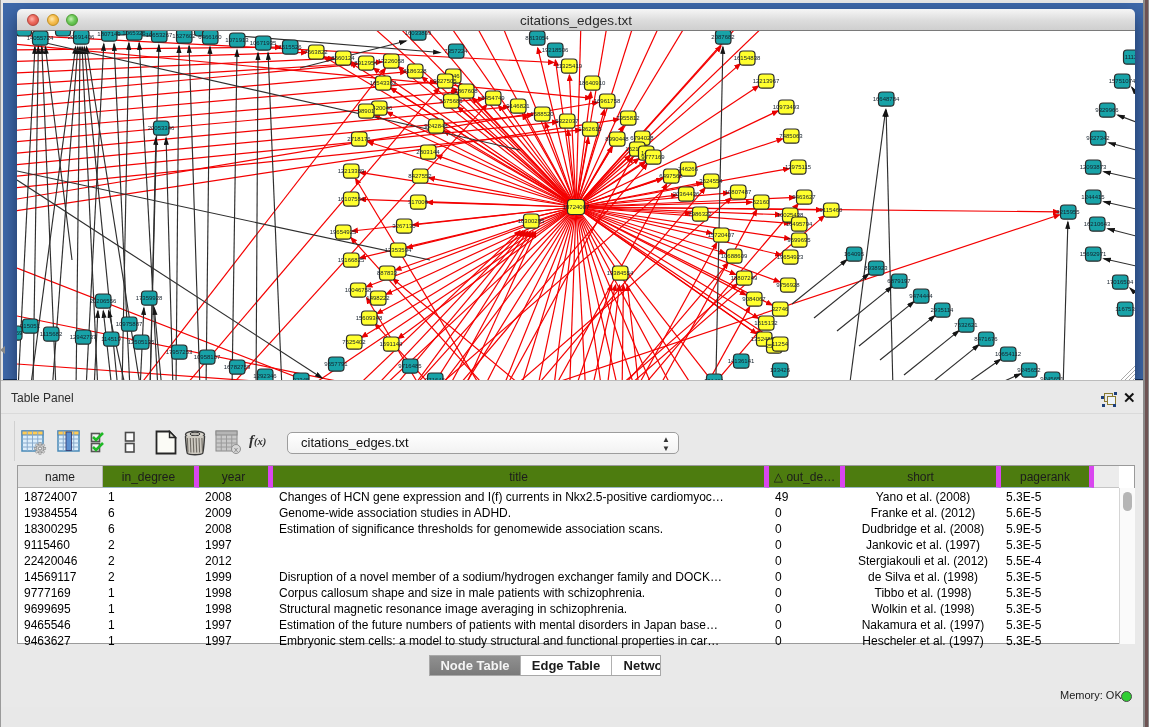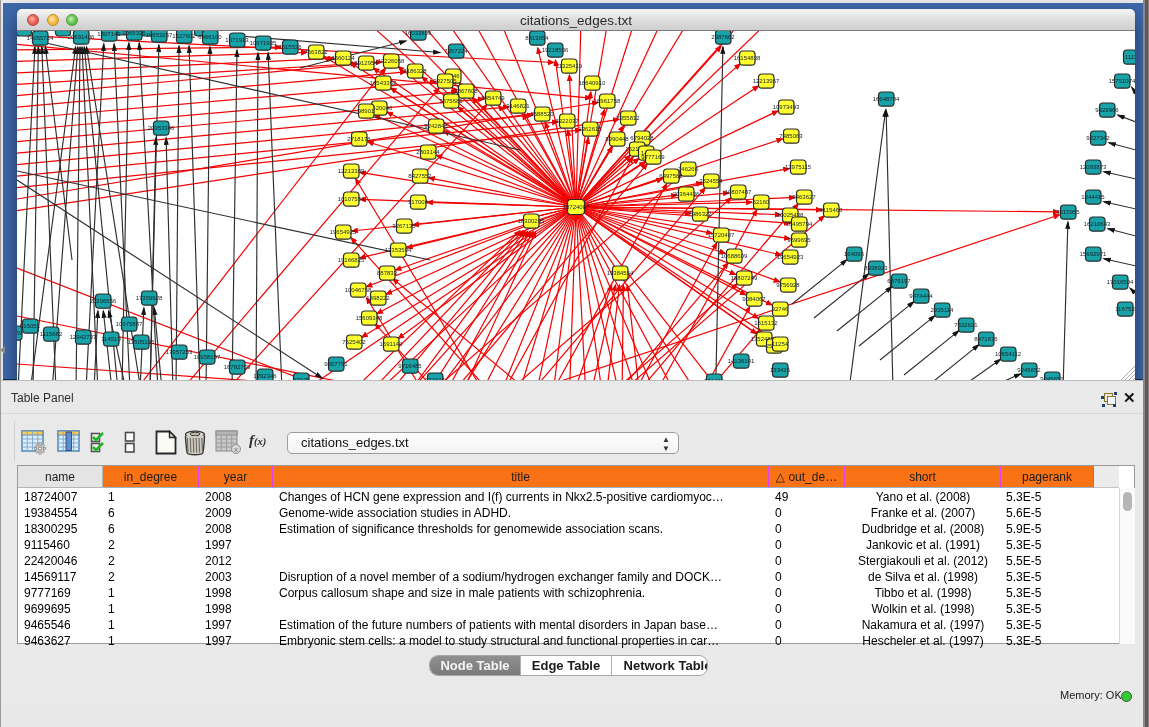--- a/index.html
+++ b/index.html
@@ -24,27 +24,27 @@
 
 #panel{position:absolute;left:0;top:380px;width:1146px;height:327px;background:#e9e9e9;border-top:1px solid #bcbcbc}
 #paneltitle{position:absolute;left:11px;top:10px;font-size:12px;color:#2d2d2d}
 #pfloat{position:absolute;left:1101px;top:11px;width:15px;height:14px}
 #pclose{position:absolute;left:1123px;top:8px;font-size:15px;font-weight:bold;color:#111}
 #toolbar{position:absolute;left:14px;top:40px;width:1121px;height:40px;border-left:1px solid #d0d0d0}
 #combo{position:absolute;left:287px;top:51px;width:392px;height:22px;background:linear-gradient(#fff,#f2f2f2);border:1px solid #9d9d9d;border-radius:5px;font-size:13px;color:#111;line-height:20px;padding-left:13px}
 #comboarr{position:absolute;left:659px;top:51px;width:14px;height:22px;font-size:8px;color:#333;text-align:center;line-height:9px;padding-top:3px}
 
 #tbl{position:absolute;left:17px;top:84px;width:1118px;height:179px;background:#fff;border:1px solid #9a9a9a;border-top:1px solid #9a9a9a}
-.hc{position:absolute;top:0;height:22px;background:#f97316;border-right:1px solid #d946ef;font-size:12px;color:#1c1c1c;text-align:center;line-height:22px;border-bottom:1px solid #9ab6c6}
+.hc{position:absolute;top:0;height:22px;background:#4d7c0f;border-right:5px solid #d946ef;font-size:12px;color:#1c1c1c;text-align:center;line-height:22px;border-bottom:1px solid #9ab6c6}
 .row{position:absolute;left:0;width:1101px;height:16px;font-size:12px;color:#000;white-space:nowrap}
 .c{position:absolute;top:0;height:16px;line-height:16px;overflow:hidden}
 #vsb{position:absolute;left:1101px;top:22px;width:16px;height:156px;background:#fafafa;border-left:1px solid #d5d5d5}
 #vsbthumb{position:absolute;left:3px;top:4px;width:9px;height:19px;border-radius:5px;background:#b5b5b5}
 
-#tabs{position:absolute;left:429px;top:274px;width:279px;height:21px;border:1px solid #a8a8a8;border-radius:9px;background:#fff;overflow:hidden}
+#tabs{position:absolute;left:429px;top:274px;width:232px;height:21px;border:1px solid #a8a8a8;border-radius:0;background:#fff;overflow:hidden}
 .tab{position:absolute;top:0;height:21px;font-size:13px;font-weight:bold;text-align:center;line-height:20px;color:#1a1a1a}
 #tab1{left:0;width:90px;background:linear-gradient(#909090,#787878);color:#f5f5f5}
 #tab2{left:90px;width:91px;border-left:1px solid #b0b0b0}
 #tab3{left:181px;width:112px;border-left:1px solid #b0b0b0}
 #mem{position:absolute;left:1060px;top:308px;font-size:11px;color:#1a1a1a}
 #memdot{position:absolute;left:1121px;top:310px;width:11px;height:11px;border-radius:50%;background:#2fce33;border:1px solid #4a4a4a}
 svg text{user-select:none}
 </style>
 </head>
 <body>
@@ -937,70 +937,71 @@
           <div class="c" style="left:757px;width:68px">49</div>
           <div class="c" style="left:827px;width:156px;text-align:center">Yano et al. (2008)</div>
           <div class="c" style="left:988px;width:90px">5.3E-5</div>
         </div>
         <div class="row" style="top:39px">
           <div class="c" style="left:6px;width:78px">19384554</div>
           <div class="c" style="left:90px;width:80px">6</div>
           <div class="c" style="left:187px;width:60px">2009</div>
           <div class="c" style="left:261px;width:488px">Genome-wide association studies in ADHD.</div>
           <div class="c" style="left:757px;width:68px">0</div>
-          <div class="c" style="left:827px;width:156px;text-align:center">Franke et al. (2007)</div>
+          <div class="c" style="left:827px;width:156px;text-align:center">Franke et al. (2012)</div>
           <div class="c" style="left:988px;width:90px">5.6E-5</div>
         </div>
         <div class="row" style="top:55px">
           <div class="c" style="left:6px;width:78px">18300295</div>
           <div class="c" style="left:90px;width:80px">6</div>
           <div class="c" style="left:187px;width:60px">2008</div>
           <div class="c" style="left:261px;width:488px">Estimation of significance thresholds for genomewide association scans.</div>
           <div class="c" style="left:757px;width:68px">0</div>
           <div class="c" style="left:827px;width:156px;text-align:center">Dudbridge et al. (2008)</div>
           <div class="c" style="left:988px;width:90px">5.9E-5</div>
         </div>
         <div class="row" style="top:71px">
           <div class="c" style="left:6px;width:78px">9115460</div>
           <div class="c" style="left:90px;width:80px">2</div>
           <div class="c" style="left:187px;width:60px">1997</div>
           <div class="c" style="left:757px;width:68px">0</div>
-          <div class="c" style="left:827px;width:156px;text-align:center">Jankovic et al. (1991)</div>
+          <div class="c" style="left:827px;width:156px;text-align:center">Jankovic et al. (1997)</div>
           <div class="c" style="left:988px;width:90px">5.3E-5</div>
         </div>
         <div class="row" style="top:87px">
           <div class="c" style="left:6px;width:78px">22420046</div>
           <div class="c" style="left:90px;width:80px">2</div>
           <div class="c" style="left:187px;width:60px">2012</div>
           <div class="c" style="left:757px;width:68px">0</div>
           <div class="c" style="left:827px;width:156px;text-align:center">Stergiakouli et al. (2012)</div>
-          <div class="c" style="left:988px;width:90px">5.5E-5</div>
+          <div class="c" style="left:988px;width:90px">5.5E-4</div>
         </div>
         <div class="row" style="top:103px">
           <div class="c" style="left:6px;width:78px">14569117</div>
           <div class="c" style="left:90px;width:80px">2</div>
-          <div class="c" style="left:187px;width:60px">2003</div>
+          <div class="c" style="left:187px;width:60px">1999</div>
           <div class="c" style="left:261px;width:488px">Disruption of a novel member of a sodium/hydrogen exchanger family and DOCK…</div>
           <div class="c" style="left:757px;width:68px">0</div>
           <div class="c" style="left:827px;width:156px;text-align:center">de Silva et al. (1998)</div>
           <div class="c" style="left:988px;width:90px">5.3E-5</div>
         </div>
         <div class="row" style="top:119px">
           <div class="c" style="left:6px;width:78px">9777169</div>
           <div class="c" style="left:90px;width:80px">1</div>
           <div class="c" style="left:187px;width:60px">1998</div>
           <div class="c" style="left:261px;width:488px">Corpus callosum shape and size in male patients with schizophrenia.</div>
           <div class="c" style="left:757px;width:68px">0</div>
           <div class="c" style="left:827px;width:156px;text-align:center">Tibbo et al. (1998)</div>
           <div class="c" style="left:988px;width:90px">5.3E-5</div>
         </div>
         <div class="row" style="top:135px">
           <div class="c" style="left:6px;width:78px">9699695</div>
           <div class="c" style="left:90px;width:80px">1</div>
           <div class="c" style="left:187px;width:60px">1998</div>
+          <div class="c" style="left:261px;width:488px">Structural magnetic resonance image averaging in schizophrenia.</div>
           <div class="c" style="left:757px;width:68px">0</div>
           <div class="c" style="left:827px;width:156px;text-align:center">Wolkin et al. (1998)</div>
           <div class="c" style="left:988px;width:90px">5.3E-5</div>
         </div>
         <div class="row" style="top:151px">
           <div class="c" style="left:6px;width:78px">9465546</div>
           <div class="c" style="left:90px;width:80px">1</div>
           <div class="c" style="left:187px;width:60px">1997</div>
           <div class="c" style="left:261px;width:488px">Estimation of the future numbers of patients with mental disorders in Japan base…</div>
           <div class="c" style="left:757px;width:68px">0</div>

